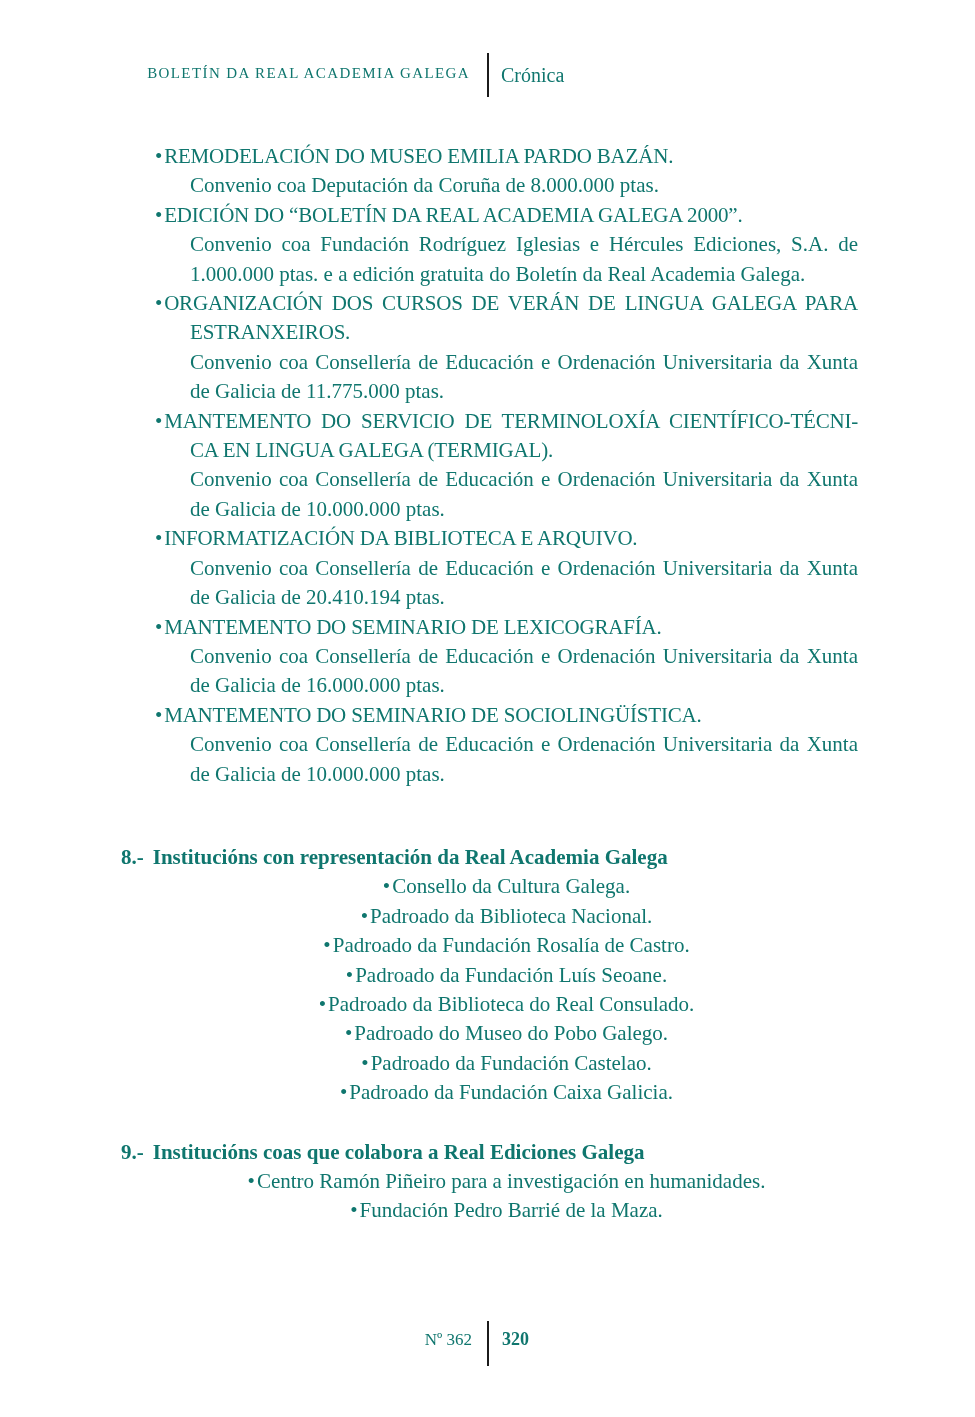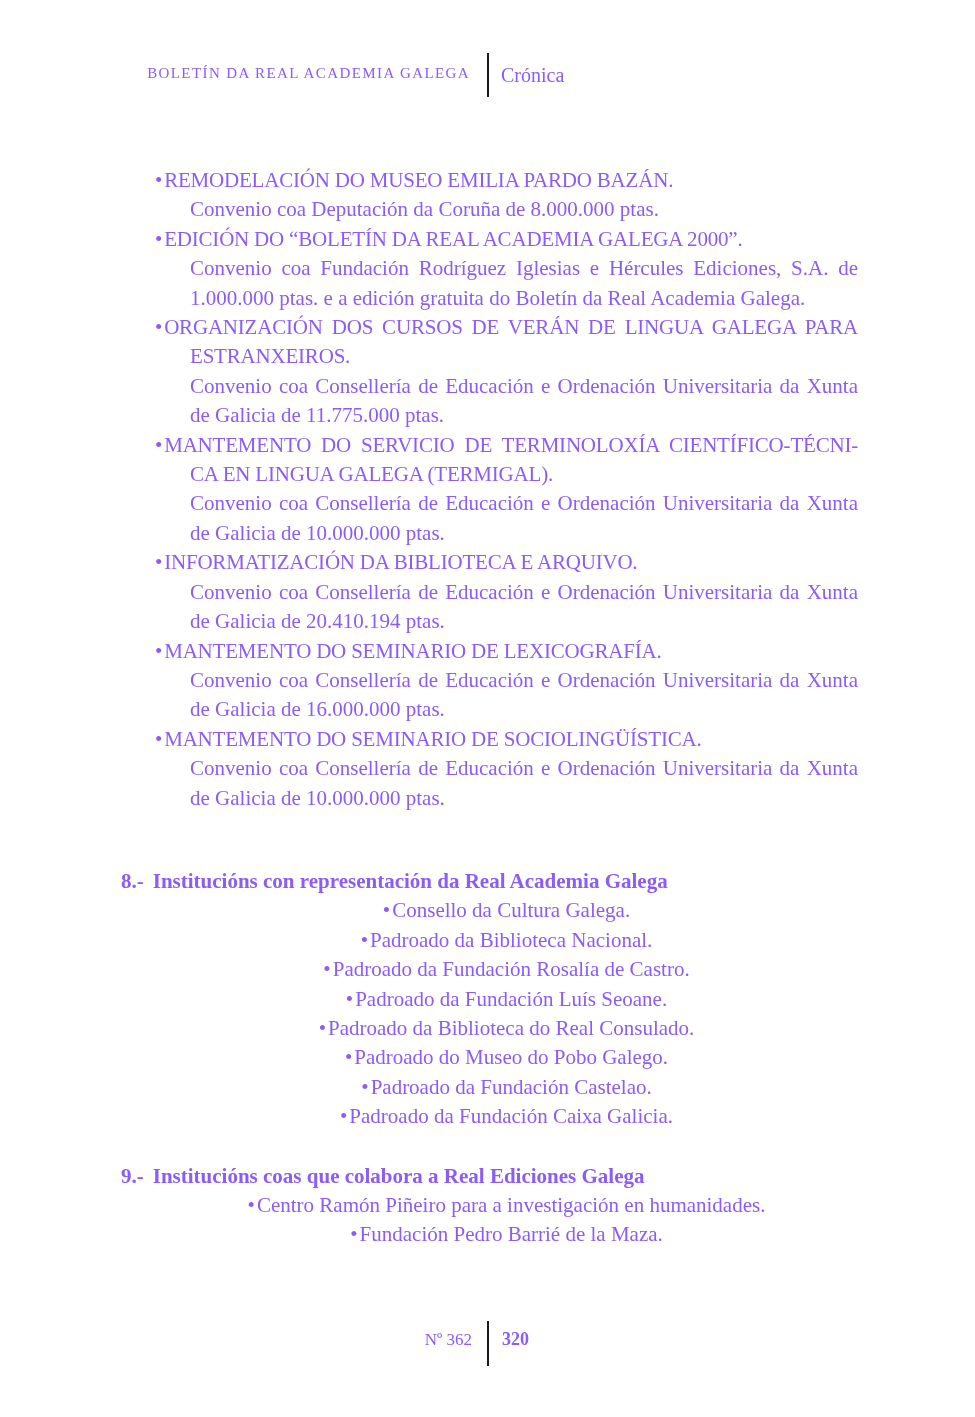--- a/index.html
+++ b/index.html
@@ -5,21 +5,21 @@
   html, body {
     margin: 0;
     padding: 0;
     background: #ffffff;
   }
   .page {
     position: relative;
     width: 975px;
     height: 1417px;
     background: #ffffff;
-    color: #8b5cf6;
+    color: #0f766e;
     font-family: "Liberation Serif", "DejaVu Serif", serif;
     overflow: hidden;
   }
 
   
   .journal-title {
     position: absolute;
     right: 505px;
     top: 65px;
     font-size: 15px;
@@ -44,21 +44,21 @@
 
   
   .content {
     position: absolute;
     left: 121px;
     top: 142px;
     width: 737px;
     font-size: 21px;
     line-height: 29.4px;
   }
-  .agreements { margin-left: 34px; margin-top: 24px; }           
+  .agreements { margin-left: 34px; }           
   .line { white-space: nowrap; }
   .line.just {
     white-space: normal;
     text-align: justify;
     text-align-last: justify;
   }
   .title-line { letter-spacing: -0.2px; }
   .cont { margin-left: 35px; }                  
   .bullet { margin-right: 2px; }
 

